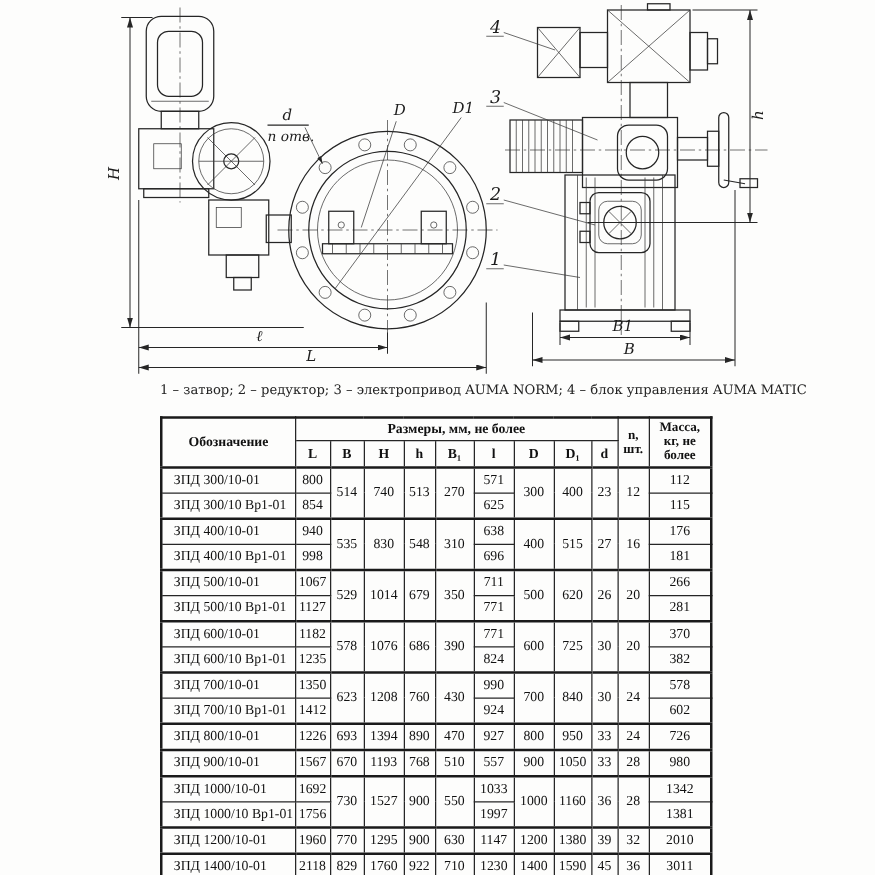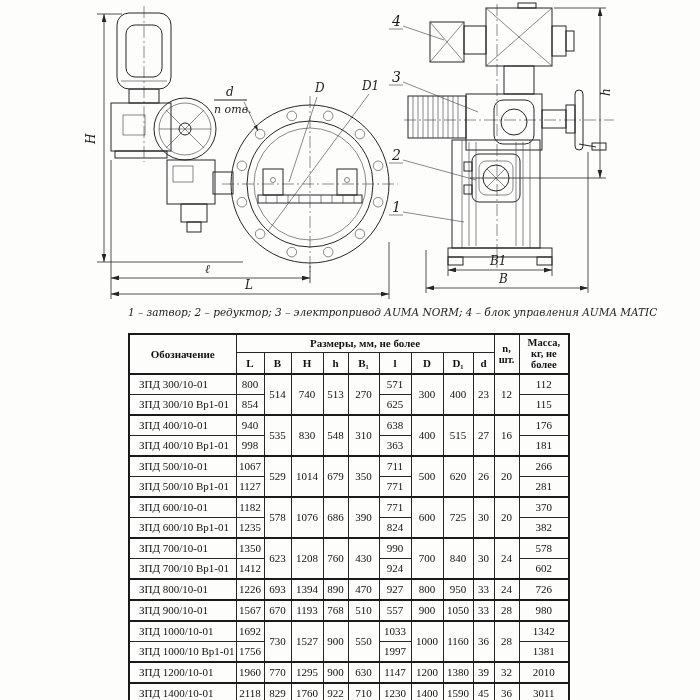--- a/index.html
+++ b/index.html
@@ -6,21 +6,21 @@
   body{width:700px;height:700px;background:#f3f2f0;font-family:"Liberation Serif",serif;}
   .page{position:relative;width:700px;height:700px;background:#fdfdfc;overflow:hidden;}
   svg{position:absolute;left:0;top:0;}
   svg .ln{stroke:#262626;stroke-width:1;fill:none;}
   svg .th{stroke:#3a3a3a;stroke-width:.6;fill:none;}
   svg .cl{stroke:#444;stroke-width:.6;fill:none;stroke-dasharray:12 3 2 3;}
   svg .dim{stroke:#262626;stroke-width:.8;fill:none;}
   svg .lbl{font-family:"DejaVu Serif",serif;font-style:italic;font-size:12px;fill:#1c1c1c;}
   svg .co{font-family:"DejaVu Serif",serif;font-style:italic;font-size:14px;fill:#1c1c1c;}
   .caption{position:absolute;left:128px;top:306px;width:442px;text-align:center;
-    font-family:"DejaVu Serif",serif;font-style:italic;font-size:10.5px;color:#222;white-space:nowrap;}
+    font-family:"DejaVu Serif",serif;font-size:10.5px;color:#222;white-space:nowrap;}
   table.dims{position:absolute;left:128px;top:333px;width:441px;border-collapse:collapse;
     table-layout:fixed;border:2px solid #1a1a1a;background:#fdfdfc;}
   table.dims th,table.dims td{border:1px solid #262626;padding:0;text-align:center;
     color:#111;font-size:11px;overflow:hidden;}
   table.dims thead th{font-weight:bold;line-height:12px;}
   table.dims .grouphdr{height:18px;font-size:11px;}
   table.dims .letters th{height:20px;font-size:11px;}
   table.dims td{height:19px;line-height:19px;font-size:11px;}
   table.dims td.desig{text-align:left;padding-left:9px;font-size:11px;white-space:nowrap;}
   table.dims th.qty,table.dims th.mass{white-space:pre-line;font-size:10.5px;line-height:11px;}
@@ -307,21 +307,21 @@
           <td>638</td>
           <td rowspan="2">400</td>
           <td rowspan="2">515</td>
           <td rowspan="2">27</td>
           <td rowspan="2">16</td>
           <td>176</td>
         </tr>
         <tr>
           <td class="desig">ЗПД 400/10 Вр1-01</td>
           <td>998</td>
-          <td>363</td>
+          <td>696</td>
           <td>181</td>
         </tr>
         <tr class="grp">
           <td class="desig">ЗПД 500/10-01</td>
           <td>1067</td>
           <td rowspan="2">529</td>
           <td rowspan="2">1014</td>
           <td rowspan="2">679</td>
           <td rowspan="2">350</td>
           <td>711</td>

